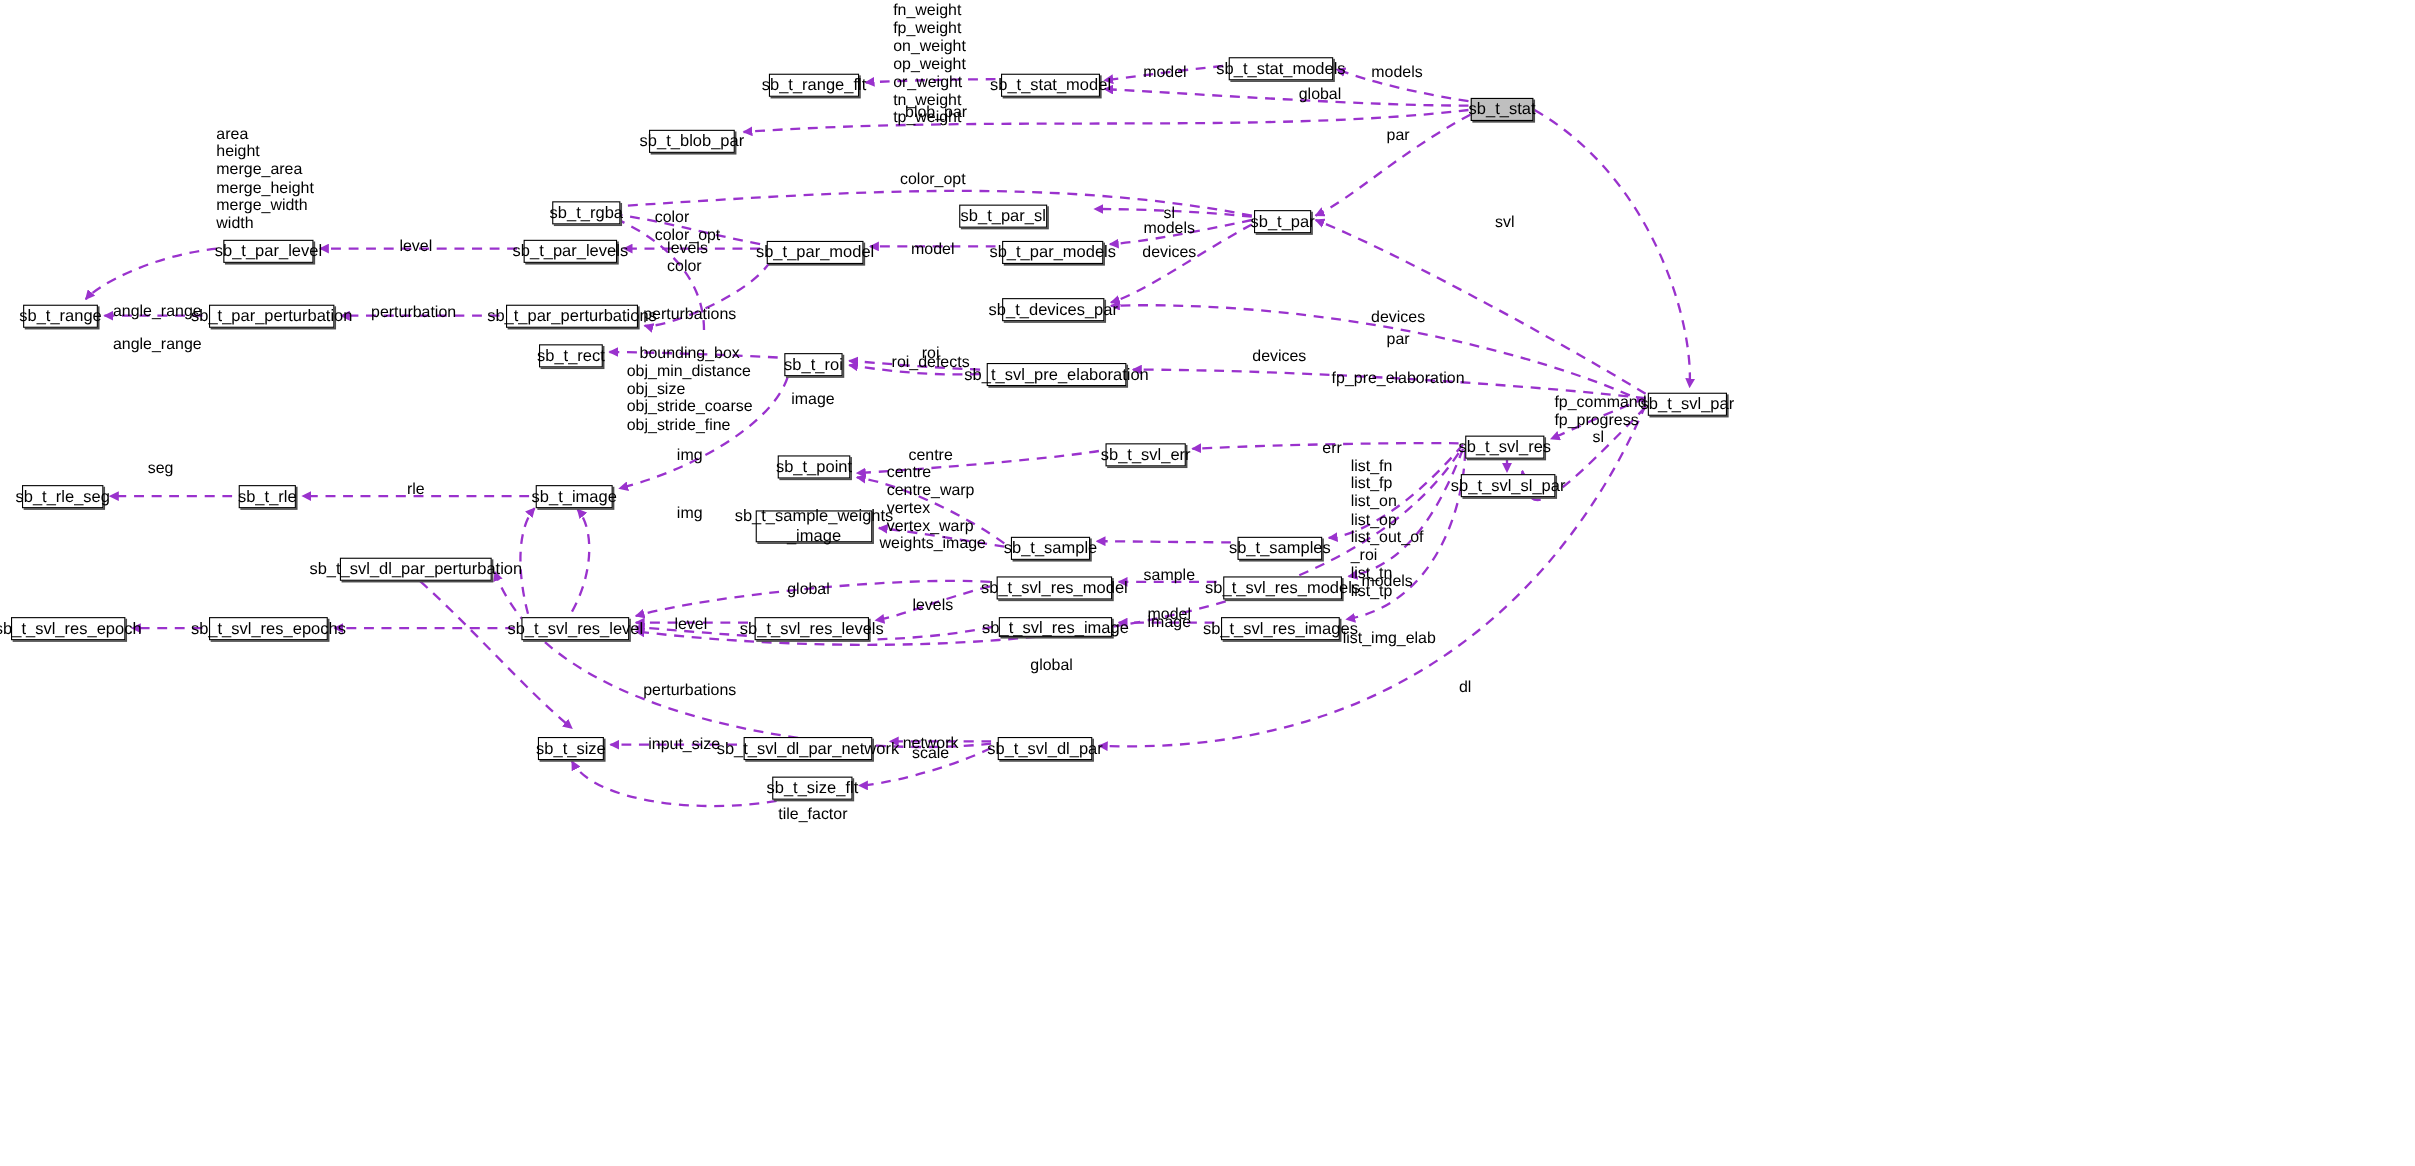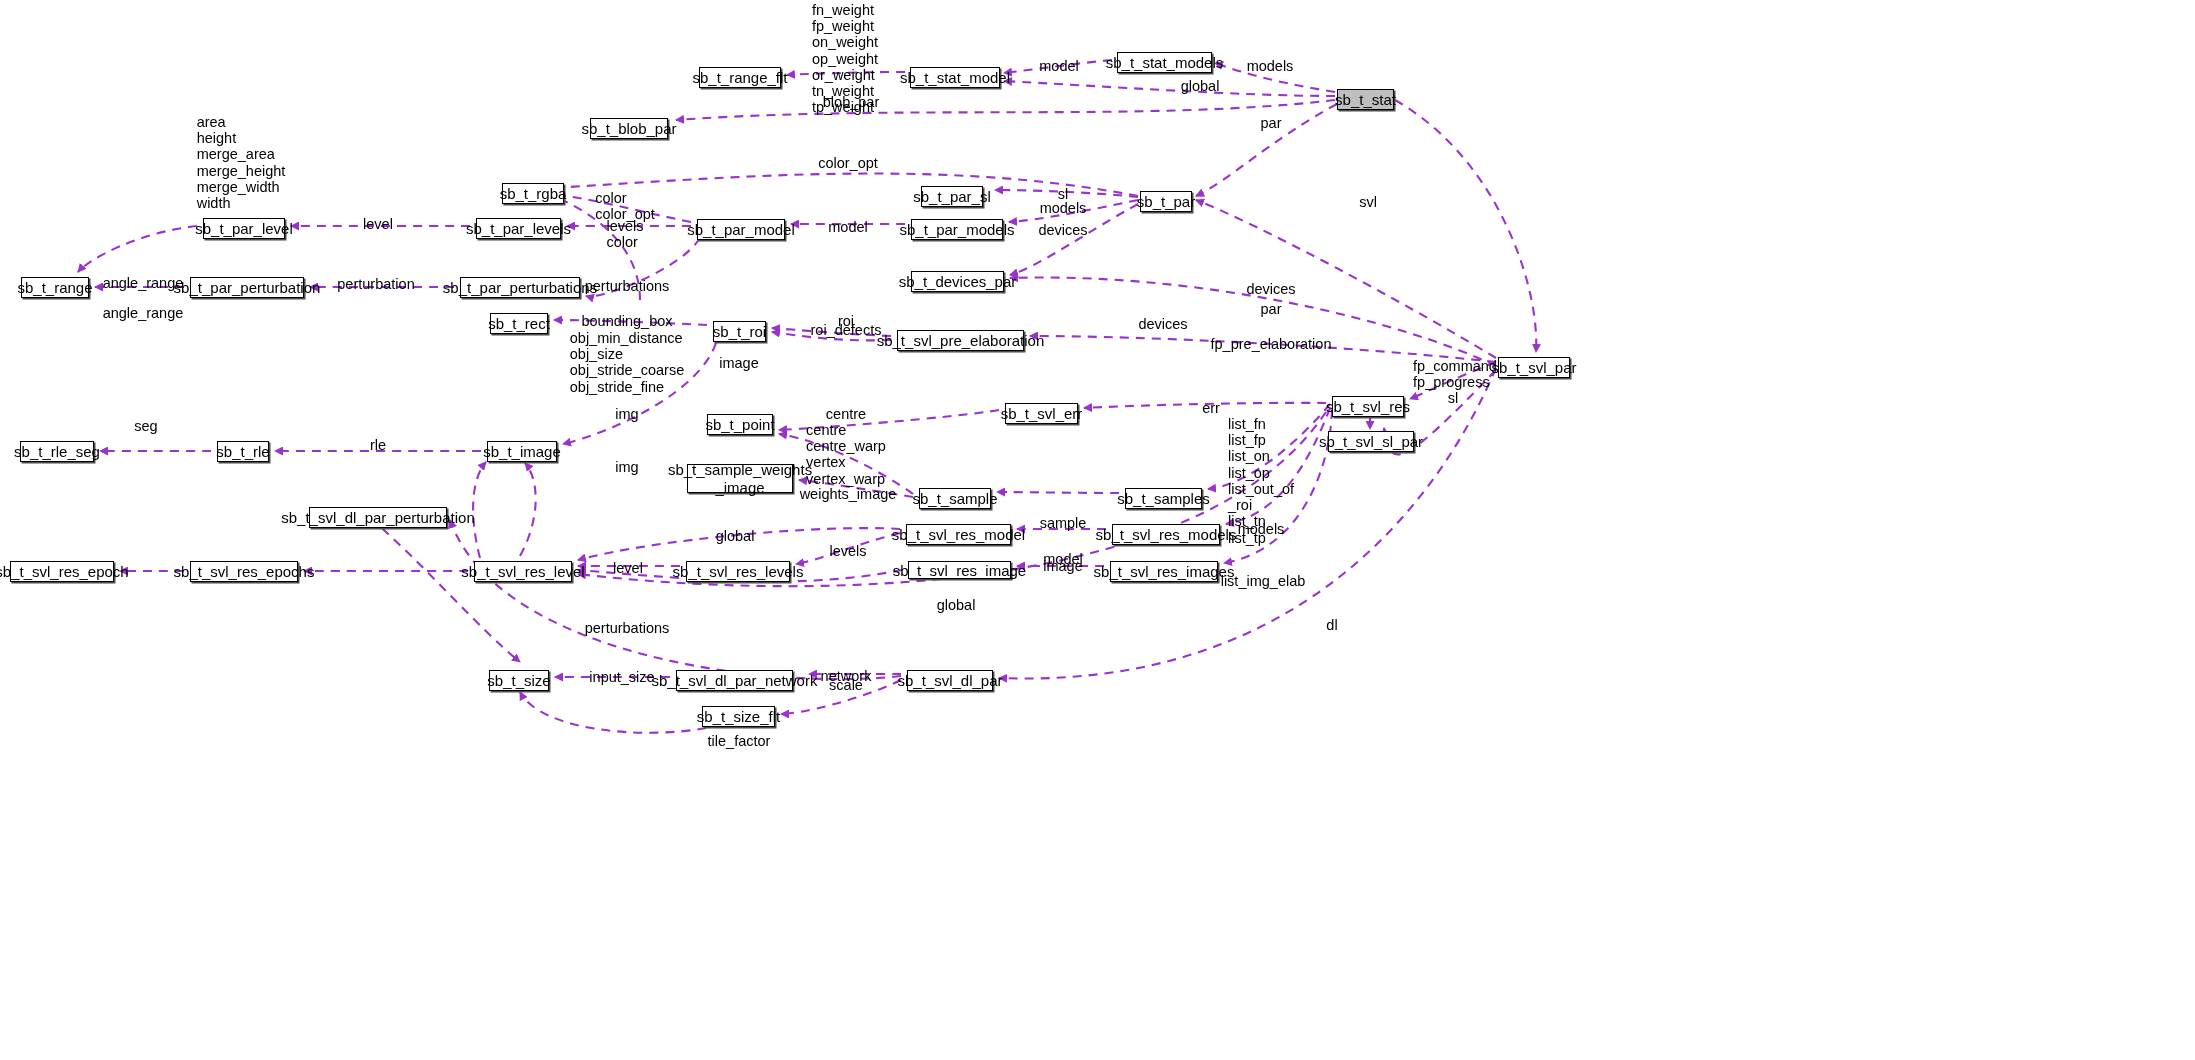--- a/index.html
+++ b/index.html
@@ -163,21 +163,21 @@
       <path d="M1496,370 C1400,470 1390,470 1384,428"></path>
     </g>
   </svg>
 
   <div class="node" style="left:699px;top:67px;width:82px;height:21px">sb_t_range_flt</div>
   <div class="node" style="left:910px;top:67px;width:90px;height:21px">sb_t_stat_model</div>
   <div class="node" style="left:1117px;top:52px;width:95px;height:21px">sb_t_stat_models</div>
   <div class="node hl" style="left:1337px;top:89px;width:57px;height:21px">sb_t_stat</div>
   <div class="node" style="left:590px;top:118px;width:78px;height:21px">sb_t_blob_par</div>
   <div class="node" style="left:502px;top:183px;width:62px;height:21px">sb_t_rgba</div>
-  <div class="node" style="left:921px;top:186px;width:62px;height:21px">sb_t_par_sl</div>
+  <div class="node" style="left:872px;top:186px;width:80px;height:21px">sb_t_par_sl</div>
   <div class="node" style="left:1140px;top:191px;width:52px;height:21px">sb_t_par</div>
   <div class="node" style="left:203px;top:218px;width:82px;height:21px">sb_t_par_level</div>
   <div class="node" style="left:476px;top:218px;width:85px;height:21px">sb_t_par_levels</div>
   <div class="node" style="left:697px;top:219px;width:88px;height:21px">sb_t_par_model</div>
   <div class="node" style="left:911px;top:219px;width:92px;height:21px">sb_t_par_models</div>
   <div class="node" style="left:21px;top:277px;width:68px;height:21px">sb_t_range</div>
   <div class="node" style="left:190px;top:277px;width:114px;height:21px">sb_t_par_perturbation</div>
   <div class="node" style="left:460px;top:277px;width:120px;height:21px">sb_t_par_perturbations</div>
   <div class="node" style="left:911px;top:271px;width:93px;height:21px">sb_t_devices_par</div>
   <div class="node" style="left:490px;top:313px;width:58px;height:21px">sb_t_rect</div>

